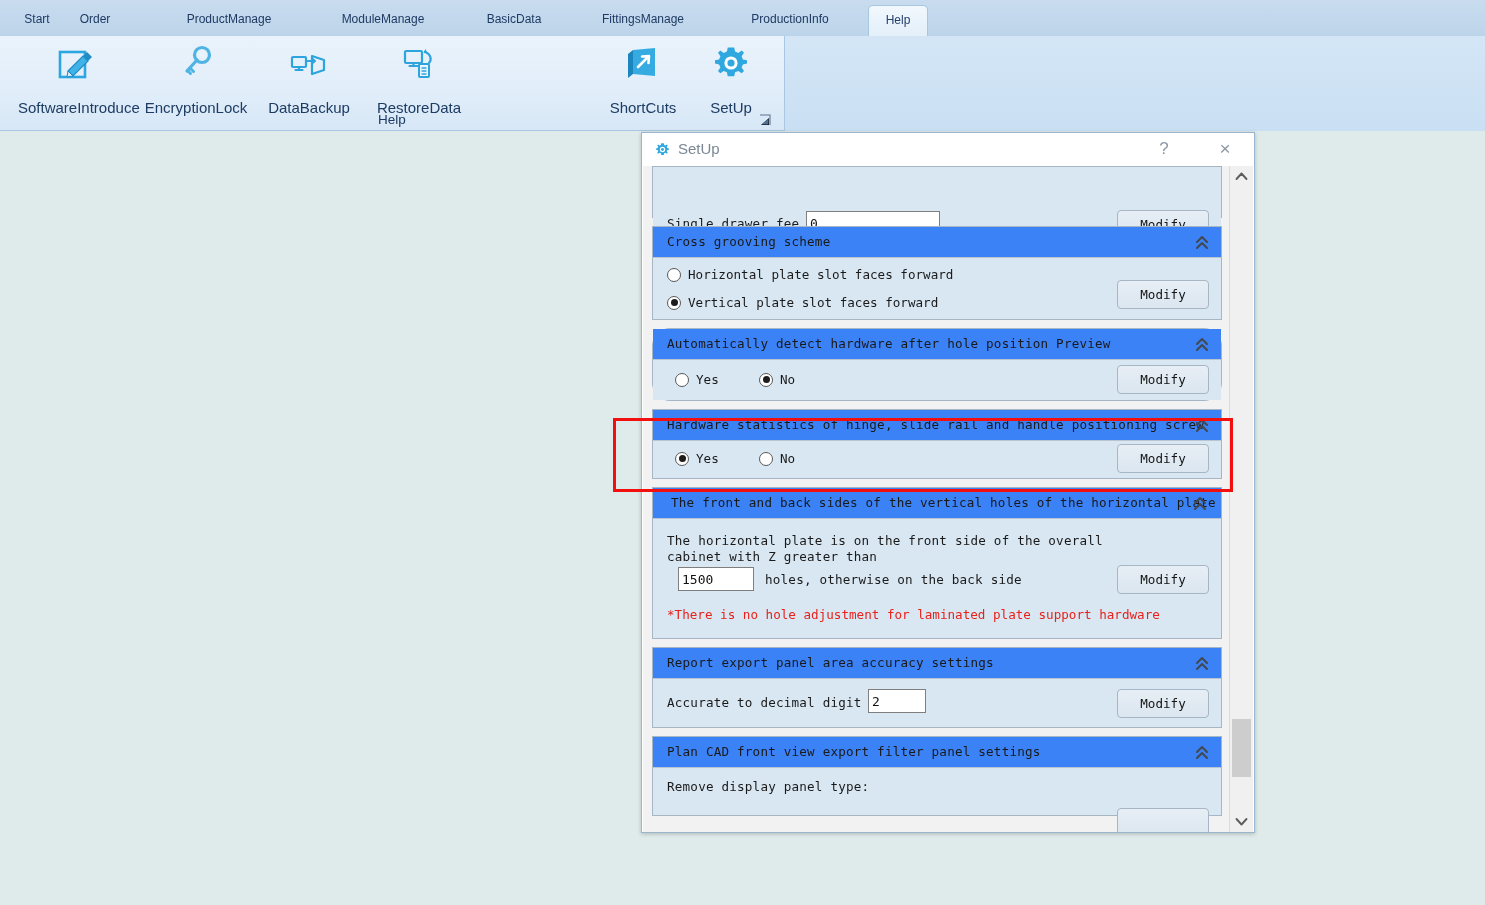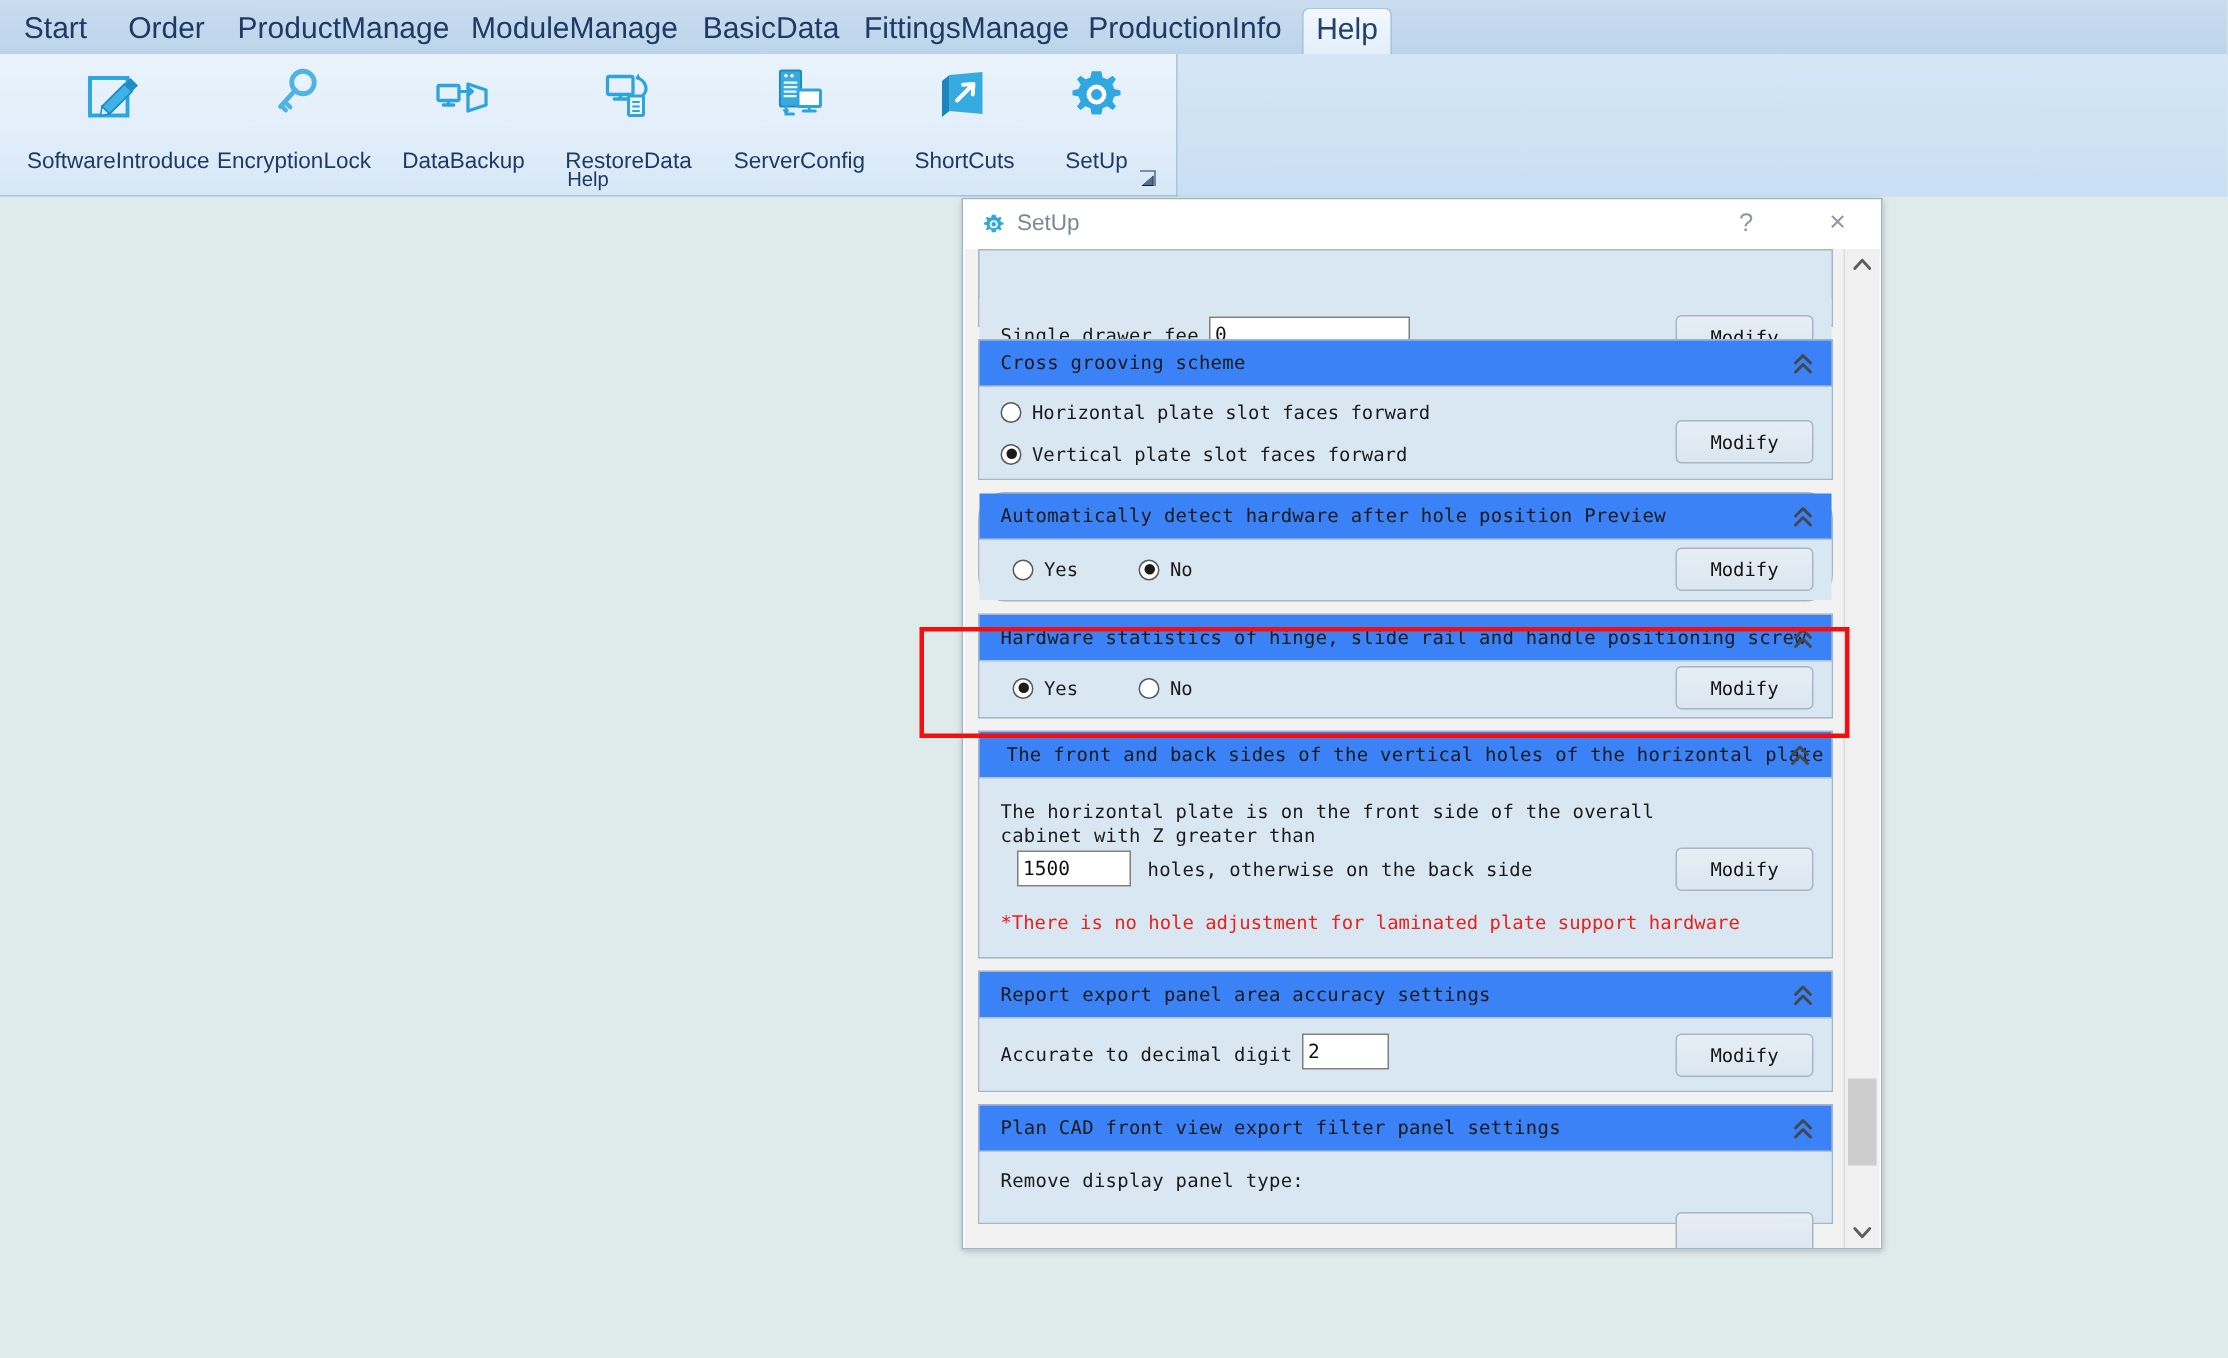--- a/index.html
+++ b/index.html
@@ -30,21 +30,21 @@
     width: 1485px;
     height: 36px;
     background: linear-gradient(to bottom, #c9dcef 0%, #bcd4ea 100%);
     border-bottom: 1px solid #9cbcd8;
   }
   .tab {
     position: absolute;
     top: 5px;
     height: 31px;
     line-height: 28px;
-    font-size: 20px;
+    font-size: 12px;
     color: #1f3a63;
     text-align: center;
     box-sizing: border-box;
     cursor: default;
     white-space: nowrap;
   }
   .tab.active {
     background: linear-gradient(to bottom, #f2f8fd 0%, #e8f2fb 60%, #e4eff9 100%);
     border: 1px solid #a8c6e0;
     border-bottom: none;
@@ -323,21 +323,21 @@
 </style>
 </head>
 <body>
 
 <div class="ribbon">
 
   <div class="tabbar">
     <div class="tab" style="left:8px;width:58px;">
       <span>Start</span>
     </div>
-    <div class="tab" style="left:80px;width:62px;">
+    <div class="tab" style="left:64px;width:62px;">
       <span>Order</span>
     </div>
     <div class="tab" style="left:156px;width:146px;">
       <span>ProductManage</span>
     </div>
     <div class="tab" style="left:312px;width:142px;">
       <span>ModuleManage</span>
     </div>
     <div class="tab" style="left:462px;width:104px;">
       <span>BasicData</span>
@@ -402,35 +402,20 @@
             <path d="M15.5 21 L15.5 24 M11.5 24 L19.5 24" stroke="#2ea4de" stroke-width="2.2" stroke-linecap="round"></path>
             <path d="M27 10 C33 12 34 18 31 21" fill="none" stroke="#2ea4de" stroke-width="2.2" stroke-linecap="round"></path>
             <path d="M27.5 7 L25.5 10.5 L29.5 11.5 Z" fill="#2ea4de"></path>
             <rect x="21" y="22" width="10" height="13" rx="1" fill="#eaf6fd" stroke="#2ea4de" stroke-width="2"></rect>
             <path d="M23.5 26 L28.5 26 M23.5 29 L28.5 29 M23.5 32 L28.5 32" stroke="#2ea4de" stroke-width="1.4"></path>
           </svg>
         </div>
         <div class="rb-label">RestoreData</div>
       </div>
 
-      <div class="rb-item" style="left:478px;width:110px;">
-        <div class="rb-icon">
-          <svg width="42" height="42" viewBox="0 0 42 42">
-            <rect x="8" y="5" width="14" height="24" rx="1.2" fill="#3aa9e0" stroke="#1e8cc4" stroke-width="1.4"></rect>
-            <circle cx="12" cy="8.5" r="1.2" fill="#ffffff"></circle>
-            <circle cx="16" cy="8.5" r="1.2" fill="#ffffff"></circle>
-            <path d="M10.5 13 L19.5 13 M10.5 16 L19.5 16 M10.5 19 L19.5 19 M10.5 22 L19.5 22" stroke="#eaf7ff" stroke-width="1.5"></path>
-            <rect x="20" y="18" width="15" height="11" rx="1" fill="#ffffff" stroke="#2ea4de" stroke-width="2"></rect>
-            <path d="M27.5 29 L27.5 32 M23.5 32 L31.5 32" stroke="#2ea4de" stroke-width="2" stroke-linecap="round"></path>
-            <path d="M12 29 L12 34 L17 34" fill="none" stroke="#2ea4de" stroke-width="2" stroke-linecap="round"></path>
-            <path d="M9.5 31 L12 27.5 L14.5 31 Z" fill="#2ea4de" transform="rotate(180 12 31)"></path>
-          </svg>
-        </div>
-        <div class="rb-label">ServerConfig</div>
-      </div>
 
       <div class="rb-item" style="left:596px;width:94px;">
         <div class="rb-icon">
           <svg width="42" height="42" viewBox="0 0 42 42">
             <path d="M11 8 L33 6 L33 34 L11 32 Z" fill="#35abe2"></path>
             <path d="M11 8 L6 12 L6 36 L11 32 Z" fill="#1c85bd"></path>
             <path d="M16 25 L26 15 M20 14.5 L27 14 L26.5 21" stroke="#ffffff" stroke-width="2.6" fill="none" stroke-linecap="round" stroke-linejoin="round"></path>
           </svg>
         </div>
         <div class="rb-label">ShortCuts</div>

